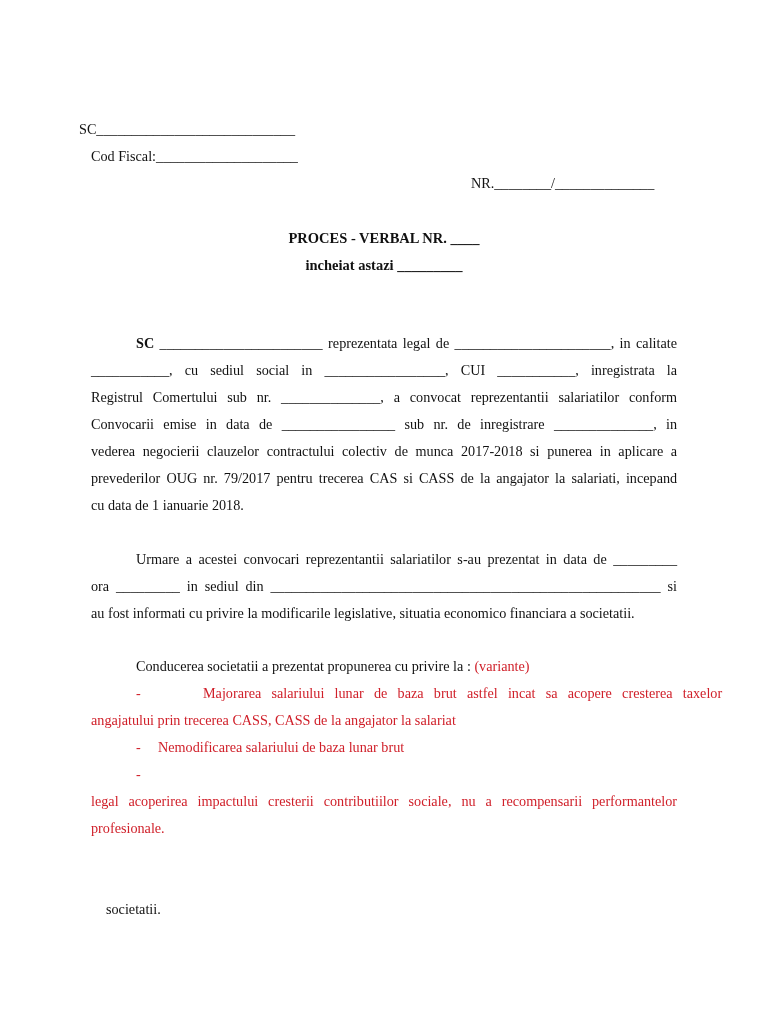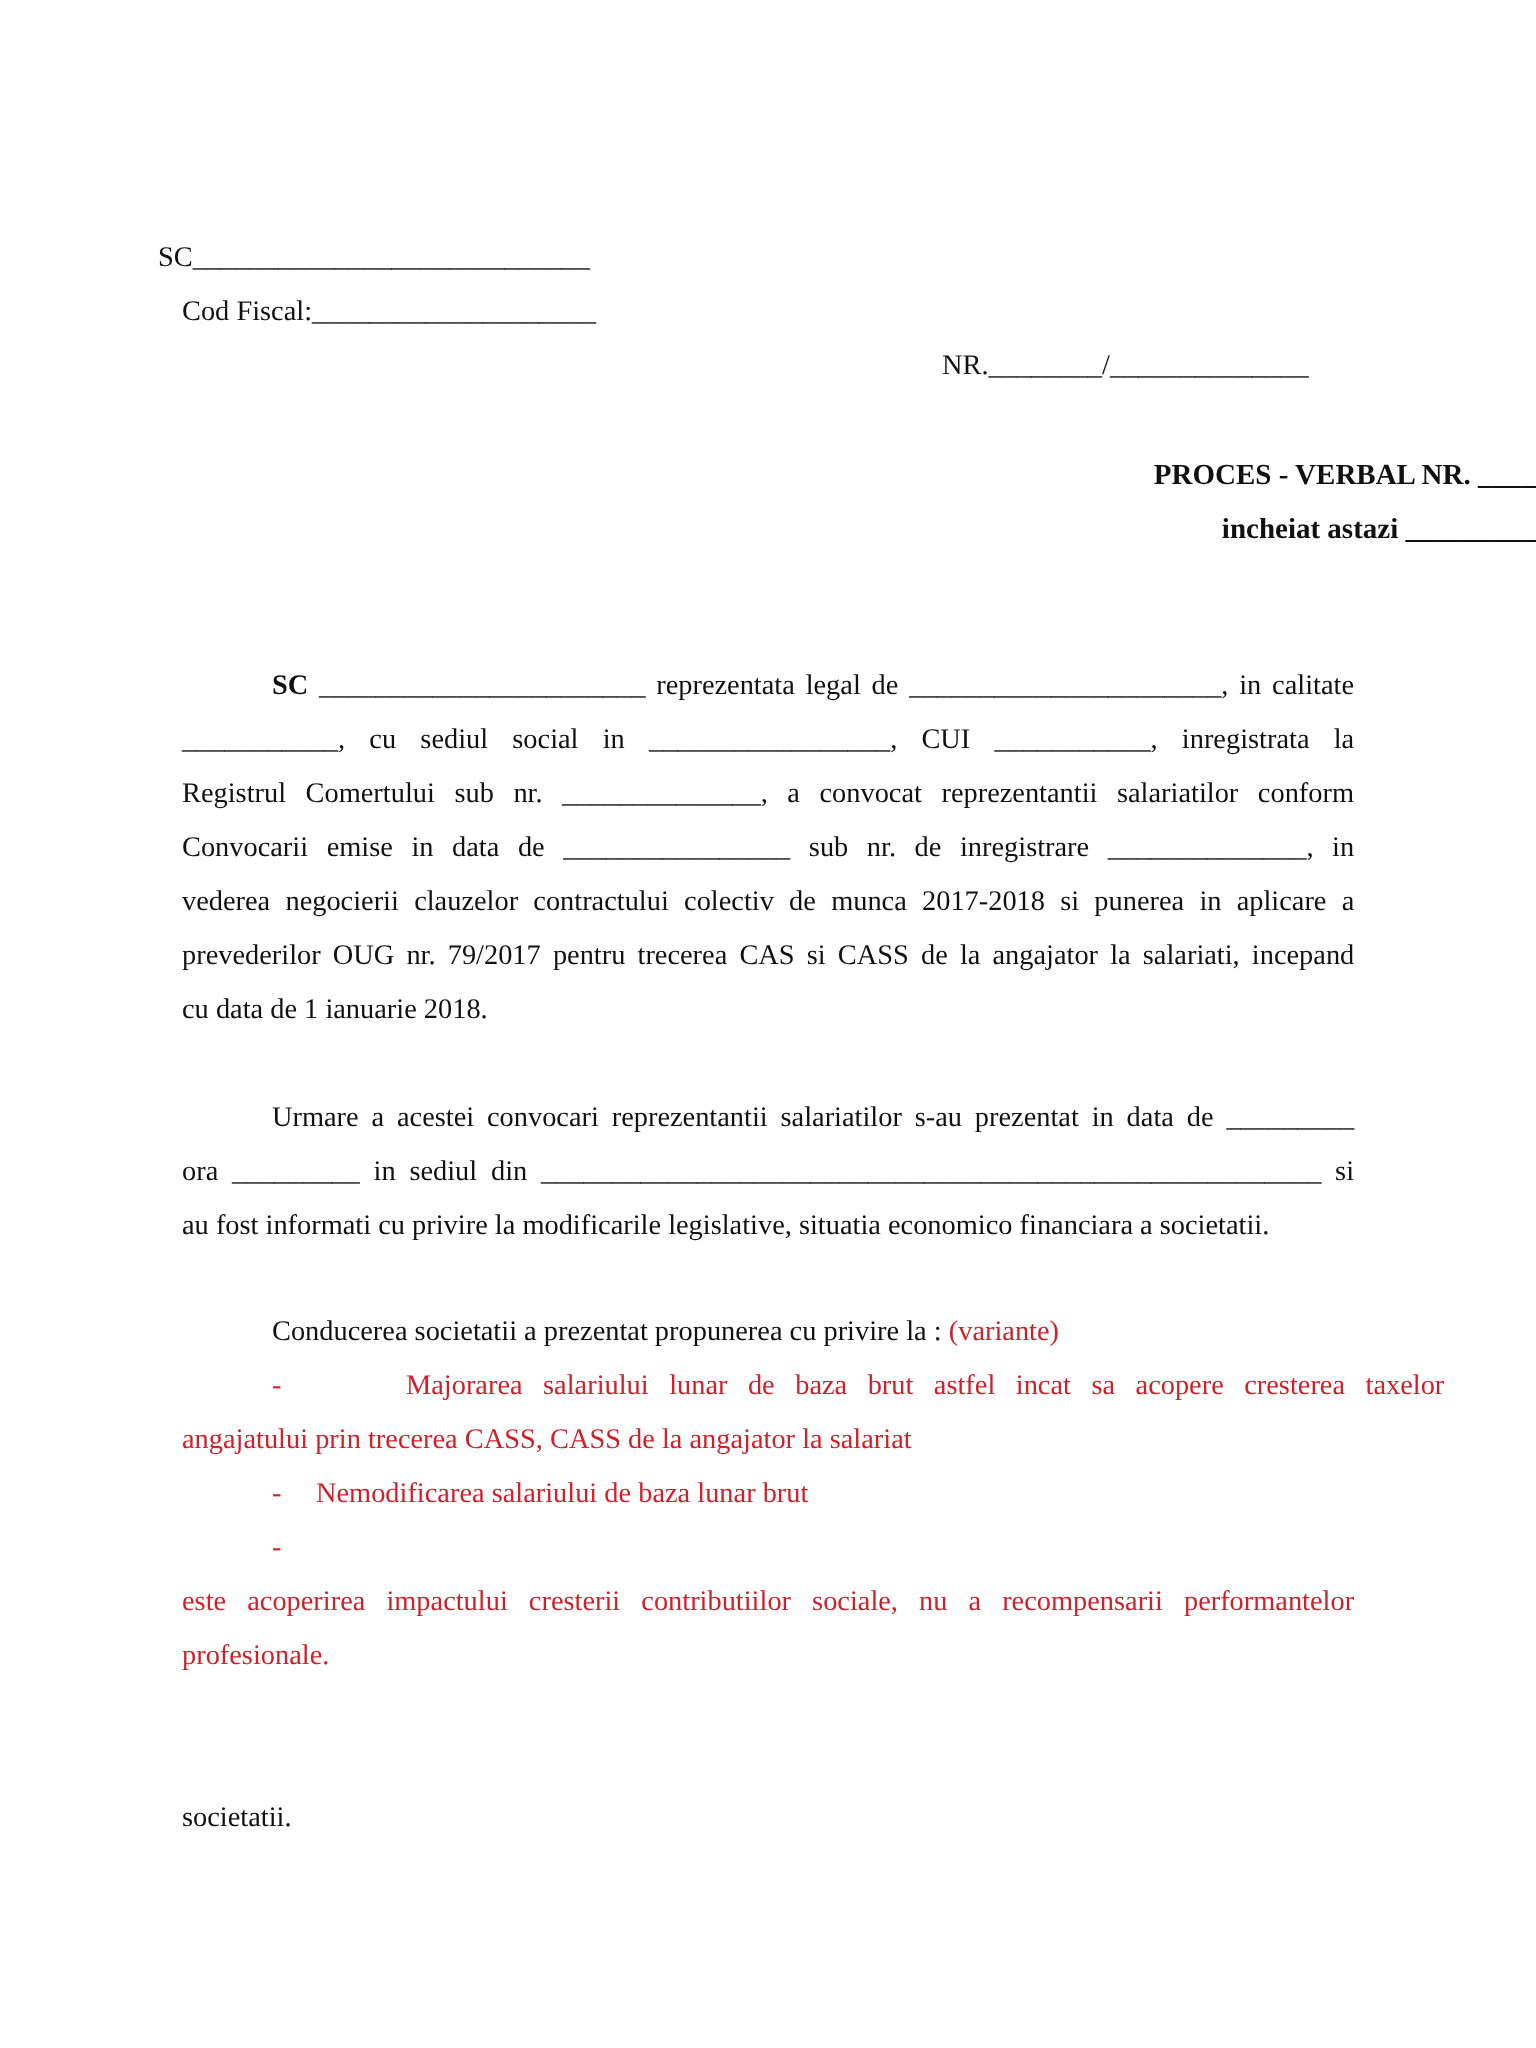--- a/index.html
+++ b/index.html
@@ -4,21 +4,21 @@
 <style>
   html, body { margin: 0; padding: 0; background: #ffffff; }
   body { width: 768px; height: 1024px; position: relative; overflow: hidden;
          font-family: "Liberation Serif", "DejaVu Serif", serif; color: #111; }
   .page { position: absolute; left: 0; top: 0; width: 768px; height: 1024px; }
   .line { position: absolute; font-size: 14.2px; white-space: nowrap; line-height: 18px; }
   .just { position: absolute; left: 91px; width: 586px; font-size: 14.2px; line-height: 18px;
           text-align: justify; text-align-last: justify; white-space: nowrap; }
   .red { color: #d0202a; }
   .bold { font-weight: bold; }
-  .title { position: absolute; left: 0; width: 768px; text-align: right; font-weight: bold;
+  .title { position: absolute; left: 0; width: 768px; text-align: center; font-weight: bold;
            font-size: 14.5px; line-height: 18px; }
 </style>
 </head>
 <body>
 
 <div class="page">
 
   <div class="line" style="left:79px; top:120px;text-align:center;">
     <span>SC</span><span>____________________________</span>
   </div>
@@ -50,18 +50,18 @@
   </div>
 
   <div class="line red" style="left:136px; top:684px;">-</div>
   <div class="just red" style="top:684px; left:158px; width:519px;margin-left:45px;" id="o1l1"><span>Majorarea</span> <span>salariului</span> <span>lunar</span> <span>de</span> <span>baza</span> <span>brut</span> <span>astfel</span> <span>incat</span> <span>sa</span> <span>acopere</span> <span>cresterea</span> <span>taxelor</span></div>
   <div class="line red" style="left:91px; top:711px;">angajatului prin trecerea CASS, CASS de la angajator la salariat</div>
 
   <div class="line red" style="left:136px; top:738px;">-</div>
   <div class="line red" style="left:158px; top:738px;">Nemodificarea salariului de baza lunar brut</div>
 
   <div class="line red" style="left:136px; top:765px;">-</div>
-  <div class="just red" style="top:792px;" id="o3l2"><span>este</span> <span>acoperirea</span> <span>impactului</span> <span>cresterii</span> <span>contributiilor</span> <span>sociale,</span> <span>nu</span> <span>a</span> <span>recompensarii</span> <span>performantelor</span></div>
+  <div class="just red" style="top:792px;" id="o3l2"><span>legal</span> <span>acoperirea</span> <span>impactului</span> <span>cresterii</span> <span>contributiilor</span> <span>sociale,</span> <span>nu</span> <span>a</span> <span>recompensarii</span> <span>performantelor</span></div>
   <div class="line red" style="left:91px; top:819px;">profesionale.</div>
 
-  <div class="line" style="left:91px; top:900px;">societatii.</div>
+  <div class="line" style="left:106px; top:900px;">societatii.</div>
 
 </div>
 
 </body></html>

